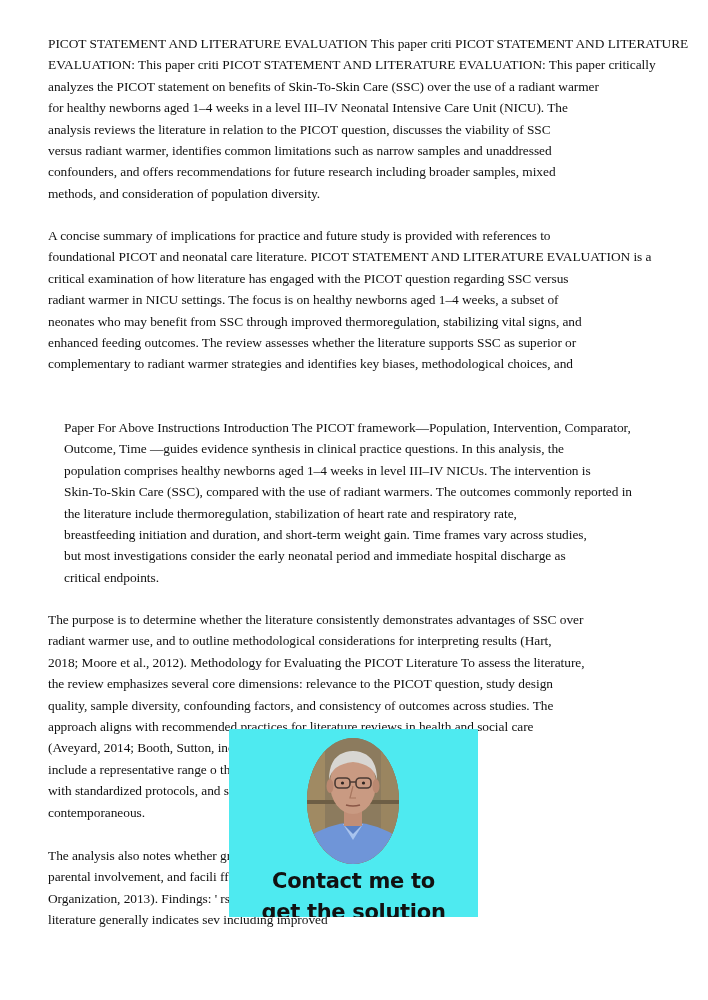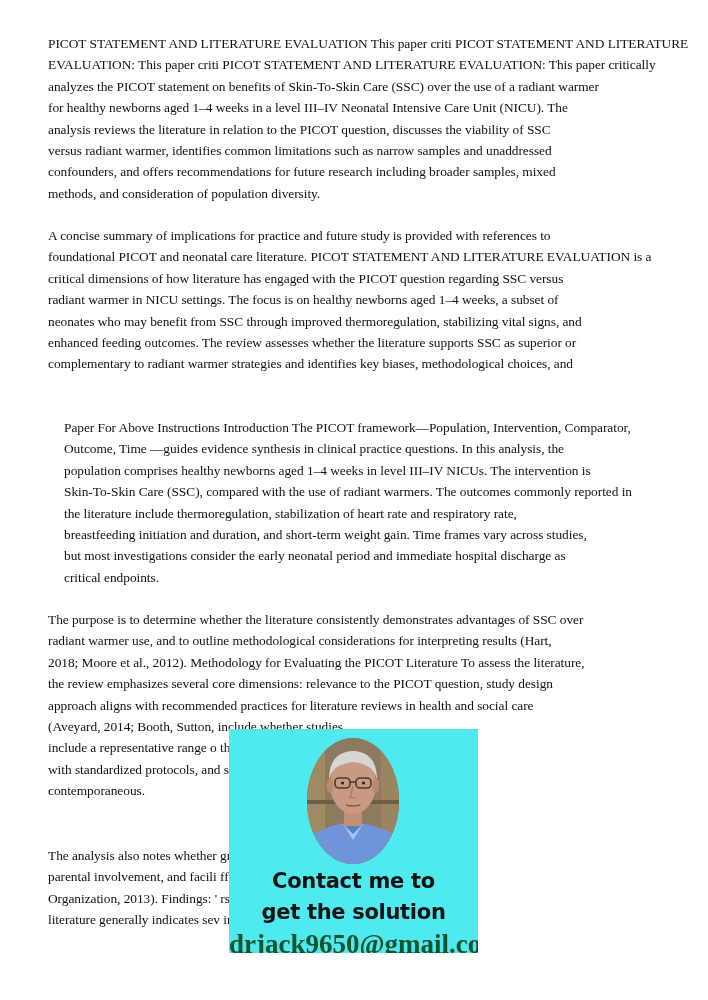--- a/index.html
+++ b/index.html
@@ -34,21 +34,21 @@
       font-size: 13.4px;
       line-height: 21.4px;
       color: #111111;
       letter-spacing: -0.05px;
     }
     .promo {
       position: absolute;
       left: 229px;
       top: 729px;
       width: 249px;
-      height: 224px;
+      height: 188px;
       background: #4eeaf0;
       overflow: hidden;
     }
     .avatar {
       position: absolute;
       left: 78px;
       top: 9px;
       width: 92px;
       height: 126px;
       border-radius: 50%;
@@ -92,21 +92,21 @@
     <span class="line">for healthy newborns aged 1–4 weeks in a level III–IV Neonatal Intensive Care Unit (NICU). The</span>
     <span class="line">analysis reviews the literature in relation to the PICOT question, discusses the viability of SSC</span>
     <span class="line">versus radiant warmer, identifies common limitations such as narrow samples and unaddressed</span>
     <span class="line">confounders, and offers recommendations for future research including broader samples, mixed</span>
     <span class="line">methods, and consideration of population diversity.</span>
   </div>
 
   <div class="para" style="top:225px;">
     <span class="line">A concise summary of implications for practice and future study is provided with references to</span>
     <span class="line">foundational PICOT and neonatal care literature. PICOT STATEMENT AND LITERATURE EVALUATION is a</span>
-    <span class="line">critical dimensions of how literature has engaged with the PICOT question regarding SSC versus</span>
+    <span class="line">critical examination of how literature has engaged with the PICOT question regarding SSC versus</span>
     <span class="line">radiant warmer in NICU settings. The focus is on healthy newborns aged 1–4 weeks, a subset of</span>
     <span class="line">neonates who may benefit from SSC through improved thermoregulation, stabilizing vital signs, and</span>
     <span class="line">enhanced feeding outcomes. The review assesses whether the literature supports SSC as superior or</span>
     <span class="line">complementary to radiant warmer strategies and identifies key biases, methodological choices, and</span>
   </div>
 
   <div class="para" style="top:417px;margin-left:16px;">
     <span class="line">Paper For Above Instructions Introduction The PICOT framework—Population, Intervention, Comparator,</span>
     <span class="line">Outcome, Time —guides evidence synthesis in clinical practice questions. In this analysis, the</span>
     <span class="line">population comprises healthy newborns aged 1–4 weeks in level III–IV NICUs. The intervention is</span>
@@ -115,20 +115,21 @@
     <span class="line">breastfeeding initiation and duration, and short-term weight gain. Time frames vary across studies,</span>
     <span class="line">but most investigations consider the early neonatal period and immediate hospital discharge as</span>
     <span class="line">critical endpoints.</span>
   </div>
 
   <div class="para" style="top:609px;">
     <span class="line">The purpose is to determine whether the literature consistently demonstrates advantages of SSC over</span>
     <span class="line">radiant warmer use, and to outline methodological considerations for interpreting results (Hart,</span>
     <span class="line">2018; Moore et al., 2012). Methodology for Evaluating the PICOT Literature To assess the literature,</span>
     <span class="line">the review emphasizes several core dimensions: relevance to the PICOT question, study design</span>
+    <span class="line">quality, sample diversity, confounding factors, and consistency of outcomes across studies. The</span>
     <span class="line">approach aligns with recommended practices for literature reviews in health and social care</span>
     <span class="line">(Aveyard, 2014; Booth, Sutton,                                                                    include whether studies</span>
     <span class="line">include a representative range o                                                                   ther SSC is implemented</span>
     <span class="line">with standardized protocols, and                                                                    s appropriate and</span>
     <span class="line">contemporaneous.</span>
   </div>
 
   <div class="para" style="top:845px;">
     <span class="line">The analysis also notes whether                                                                   graphic variables,</span>
     <span class="line">parental involvement, and facili                                                                   ffects (World Health</span>

